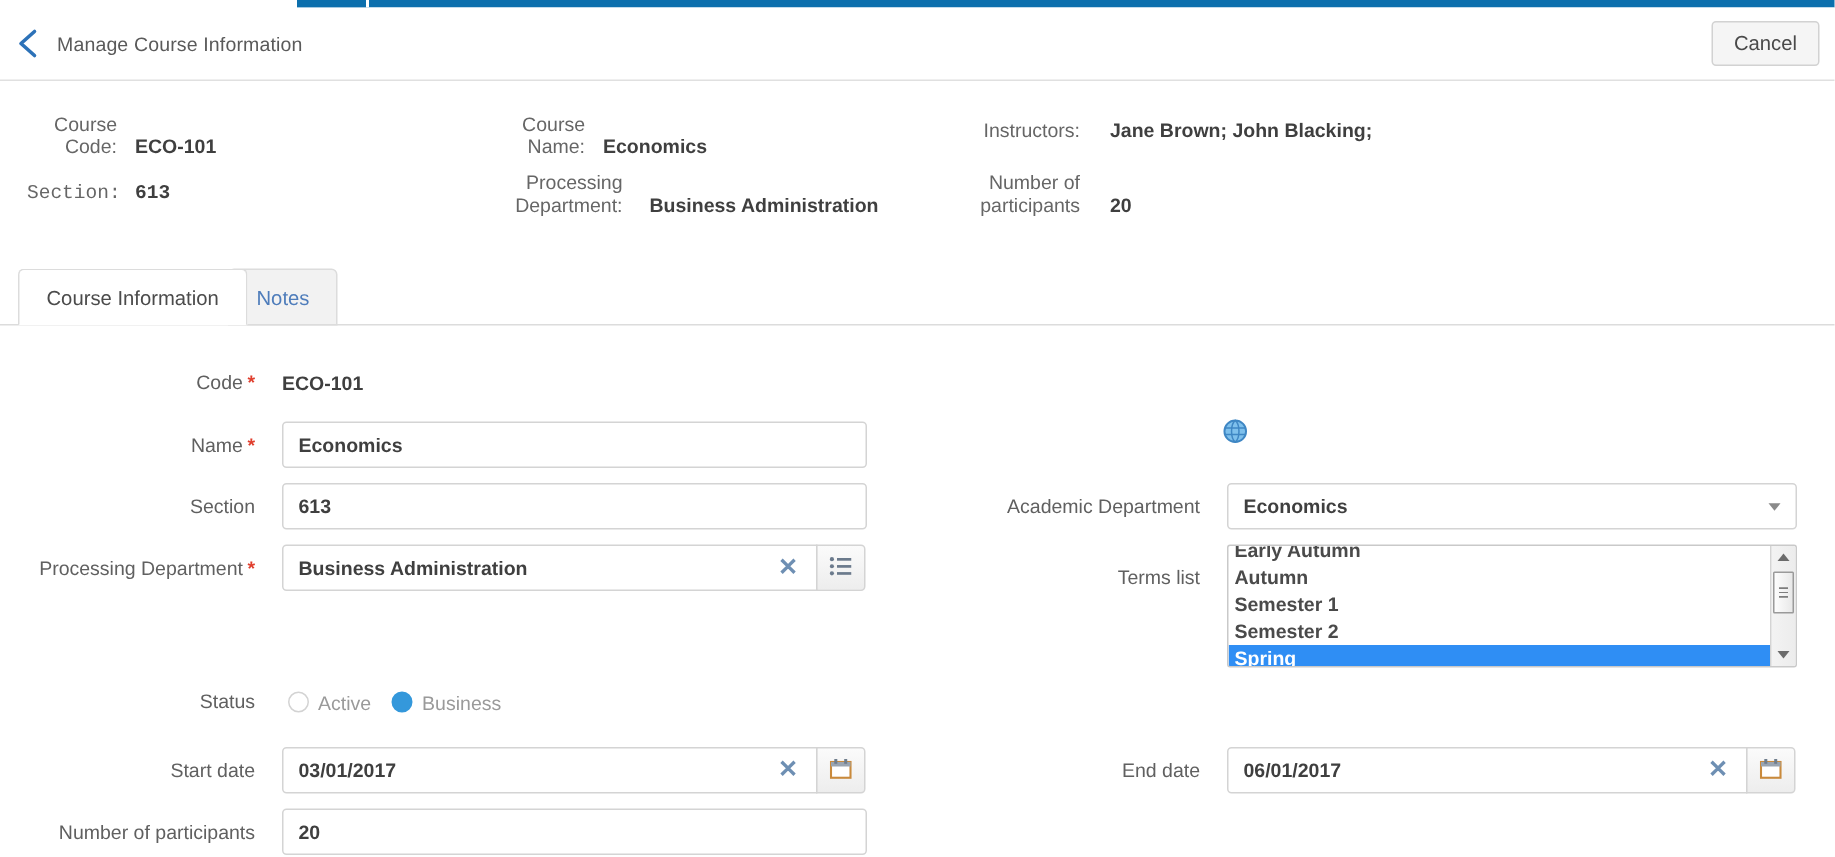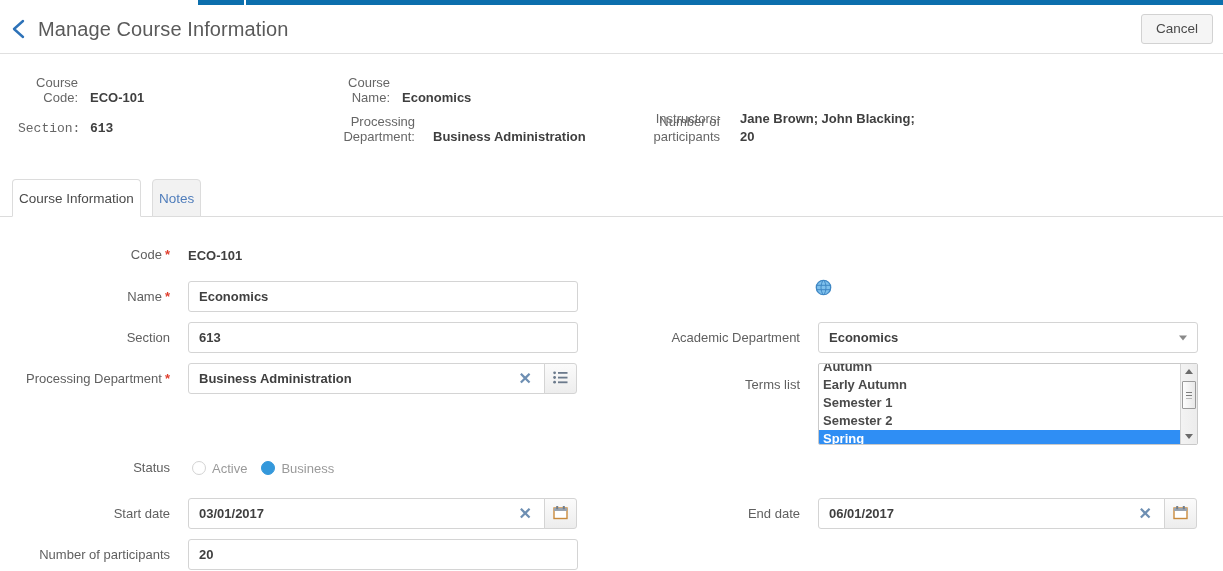--- a/index.html
+++ b/index.html
@@ -55,21 +55,21 @@
     width: 38px;
     height: 40px;
     display: flex;
     align-items: center;
     justify-content: center;
     cursor: pointer;
     flex: 0 0 auto;
   }
   .back-arrow svg { display: block; }
   .page-title {
-    font-size: 20px;
+    font-size: 13px;
     color: #5a5a5a;
     font-weight: 400;
     letter-spacing: 0.1px;
     flex: 1 1 auto;
     white-space: nowrap;
   }
   .cancel-btn {
     margin-right: 10px;
     flex: 0 0 auto;
     background: #f5f5f5;
@@ -132,21 +132,21 @@
     position: absolute;
     bottom: 0;
     height: 38px;
     box-sizing: border-box;
     display: flex;
     align-items: center;
     justify-content: center;
     font-size: 13.5px;
     border-radius: 4px 4px 0 0;
     cursor: pointer;
-    padding: 0 6px;
+    padding: 0 18px;
   }
   .tab.active {
     background: #ffffff;
     border: 1px solid #dcdcdc;
     border-bottom: 1px solid #ffffff;
     color: #4b4b4b;
     z-index: 3;
     left: 12px;
   }
   .tab.inactive {
@@ -384,21 +384,21 @@
     <div class="sum-value" style="margin-left:12px;">ECO-101</div>
   </div>
 
   <div class="sum-cell" style="left:330px; top:20px; width:260px;">
     <div class="sum-label" style="width:60px;">Course Name:</div>
     <div class="sum-value" style="margin-left:12px;">Economics</div>
   </div>
 
   <div class="sum-cell" style="left:620px; top:24px; width:420px;">
     <div class="sum-label" style="width:100px;">Instructors:</div>
-    <div class="sum-value" style="margin-left:20px;margin-top:32px;">Jane Brown; John Blacking;</div>
+    <div class="sum-value" style="margin-left:20px;">Jane Brown; John Blacking;</div>
   </div>
 
   <div class="sum-cell" style="left:18px; top:66px; width:150px;font-family:Liberation Mono, monospace;">
     <div class="sum-label" style="width:60px;">Section:</div>
     <div class="sum-value" style="margin-left:12px;">613</div>
   </div>
 
   <div class="sum-cell" style="left:330px; top:59px; width:280px;">
     <div class="sum-label" style="width:85px;">Processing Department:</div>
     <div class="sum-value" style="margin-left:18px; margin-top:8px;">Business Administration</div>
@@ -528,22 +528,22 @@
       <span class="caret"></span>
     </div>
   </div>
 
   <div class="field" style="left:640px; top:146px; width:575px; align-items:flex-start;">
     <div class="f-label" style="width:160px; margin-top:14px;">
       <span>Terms list</span>
     </div>
     <div class="listbox" style="width:380px; height:82px; margin-left:18px;">
       <ul class="listbox-items" style="margin-top:-6px;">
+        <li>Early Autumn</li>
         <li>Autumn</li>
-        <li>Early Autumn</li>
         <li>Semester 1</li>
         <li>Semester 2</li>
         <li class="selected">Spring</li>
       </ul>
       <div class="scrollbar">
         <div class="sb-arrow up">
             <i></i>
           </div>
         <div class="sb-thumb">
           <div class="sb-grip"></div>

